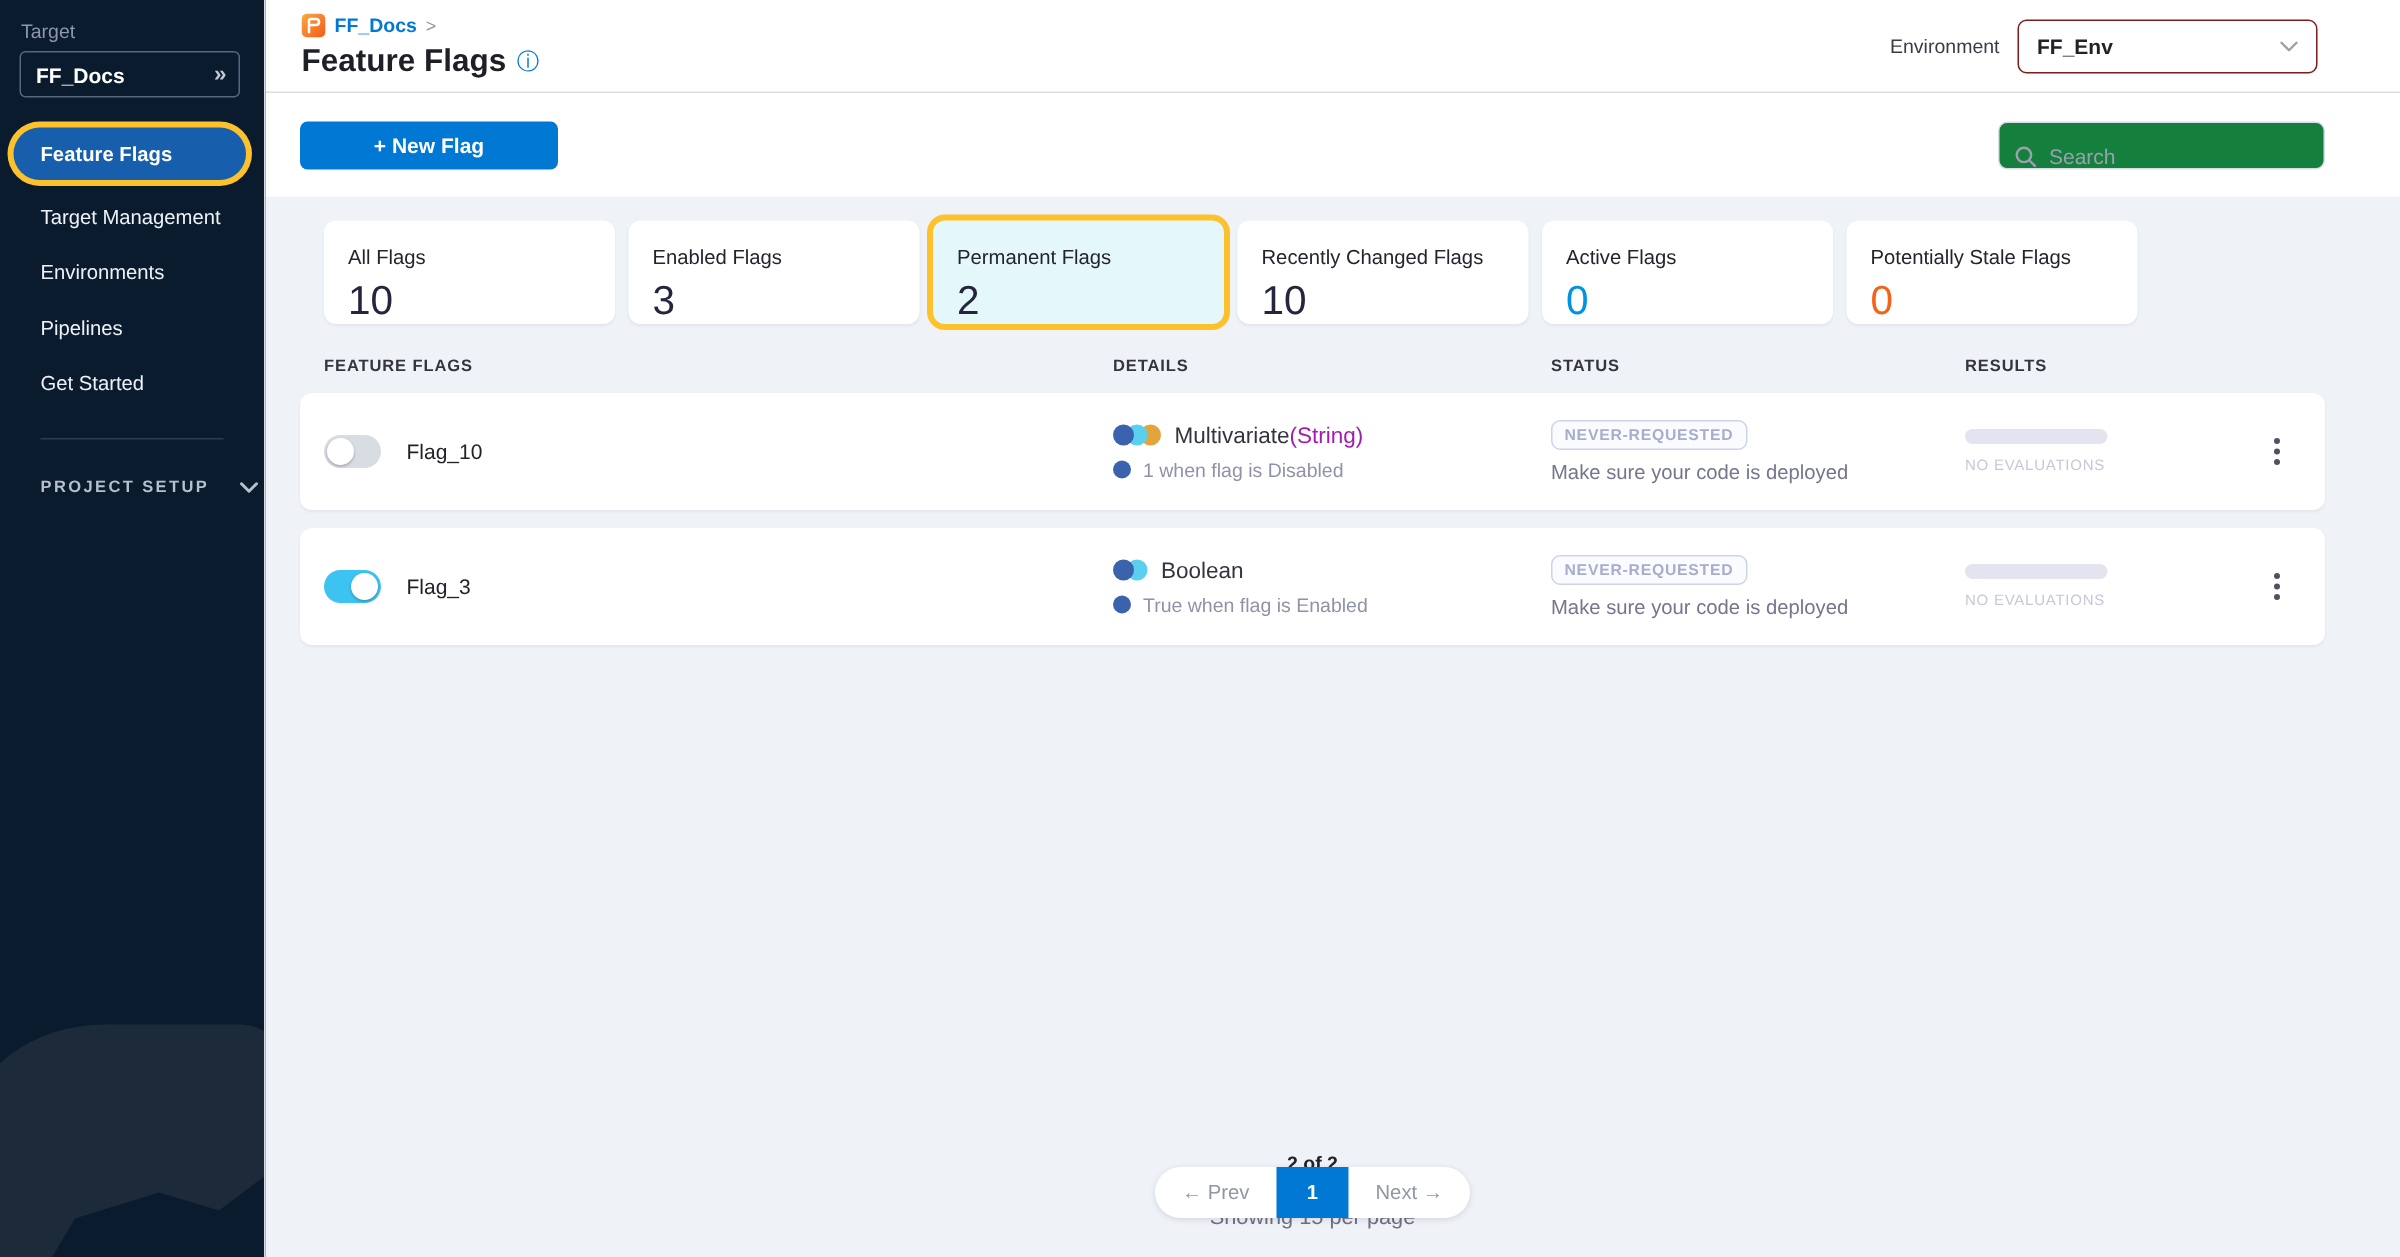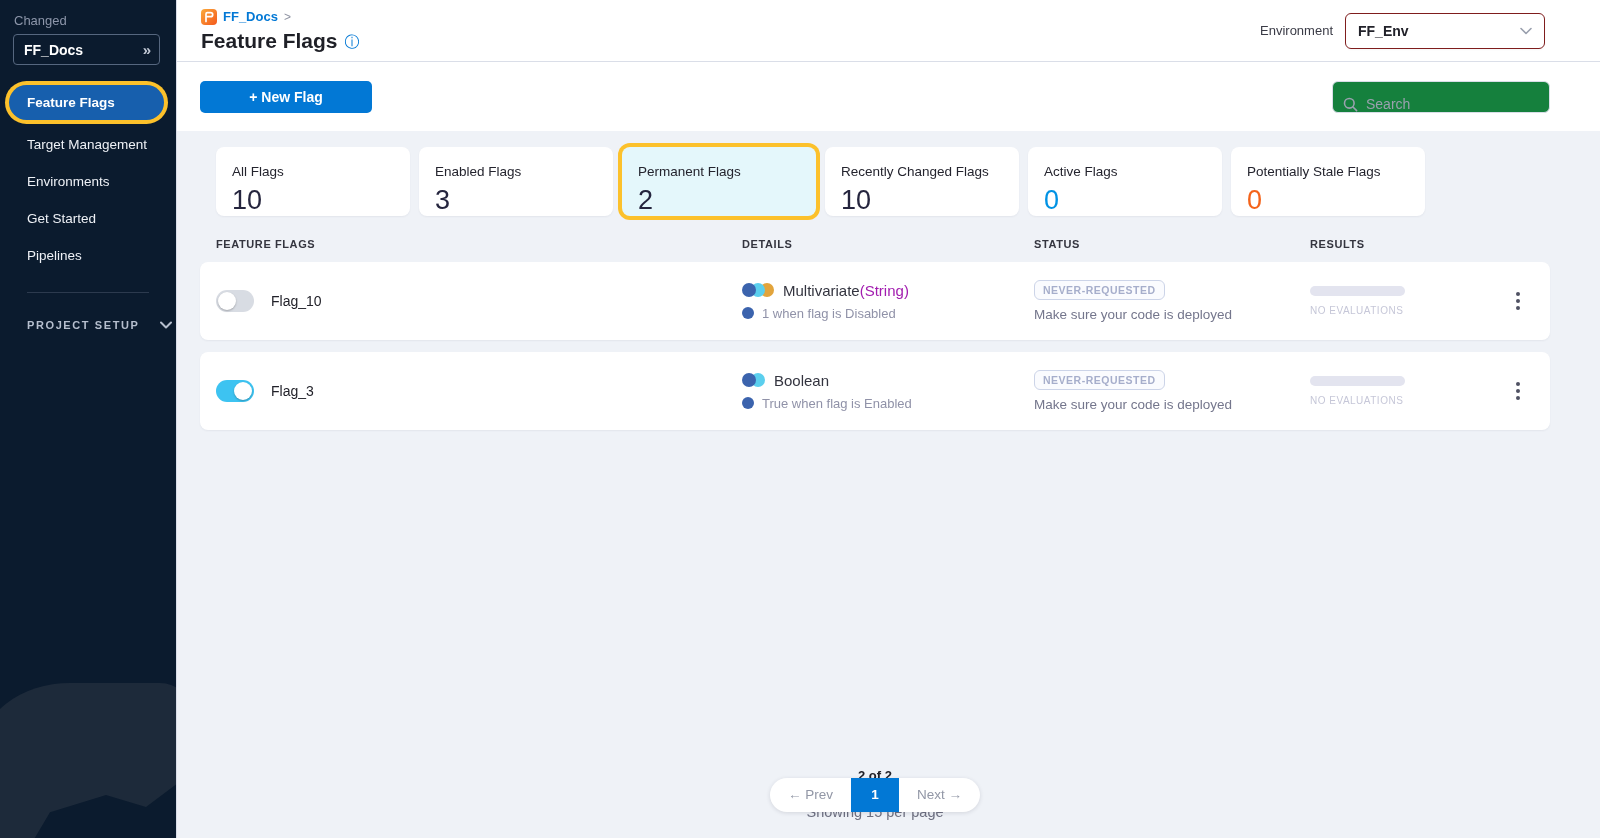--- a/index.html
+++ b/index.html
@@ -186,31 +186,31 @@
   }
   .per-page { font-size: 14.5px; color: #6e7081; }
 </style>
 </head>
 <body>
 
 <aside class="sidebar">
   <div class="decor-wave"></div>
   <div class="decor-logo"></div>
   <div class="sb-inner">
-    <div class="project-label">Changed</div>
+    <div class="project-label">Target</div>
     <div class="project-box">
       <span class="project-name">FF_Docs</span>
       <span class="collapse-glyph">»</span>
     </div>
     <nav class="nav">
       <div class="nav-item active">Feature Flags</div>
       <div class="nav-item">Target Management</div>
       <div class="nav-item">Environments</div>
+      <div class="nav-item">Pipelines</div>
       <div class="nav-item">Get Started</div>
-      <div class="nav-item">Pipelines</div>
     </nav>
     <div class="nav-divider"></div>
     <div class="project-setup">
       <span>PROJECT SETUP</span>
       <svg width="12" height="8" viewBox="0 0 12 8">
           <polyline points="1,1.5 6,6.5 11,1.5" fill="none" stroke="#b6bfce" stroke-width="2" stroke-linecap="round" stroke-linejoin="round"></polyline>
         </svg>
     </div>
   </div>
 </aside>

